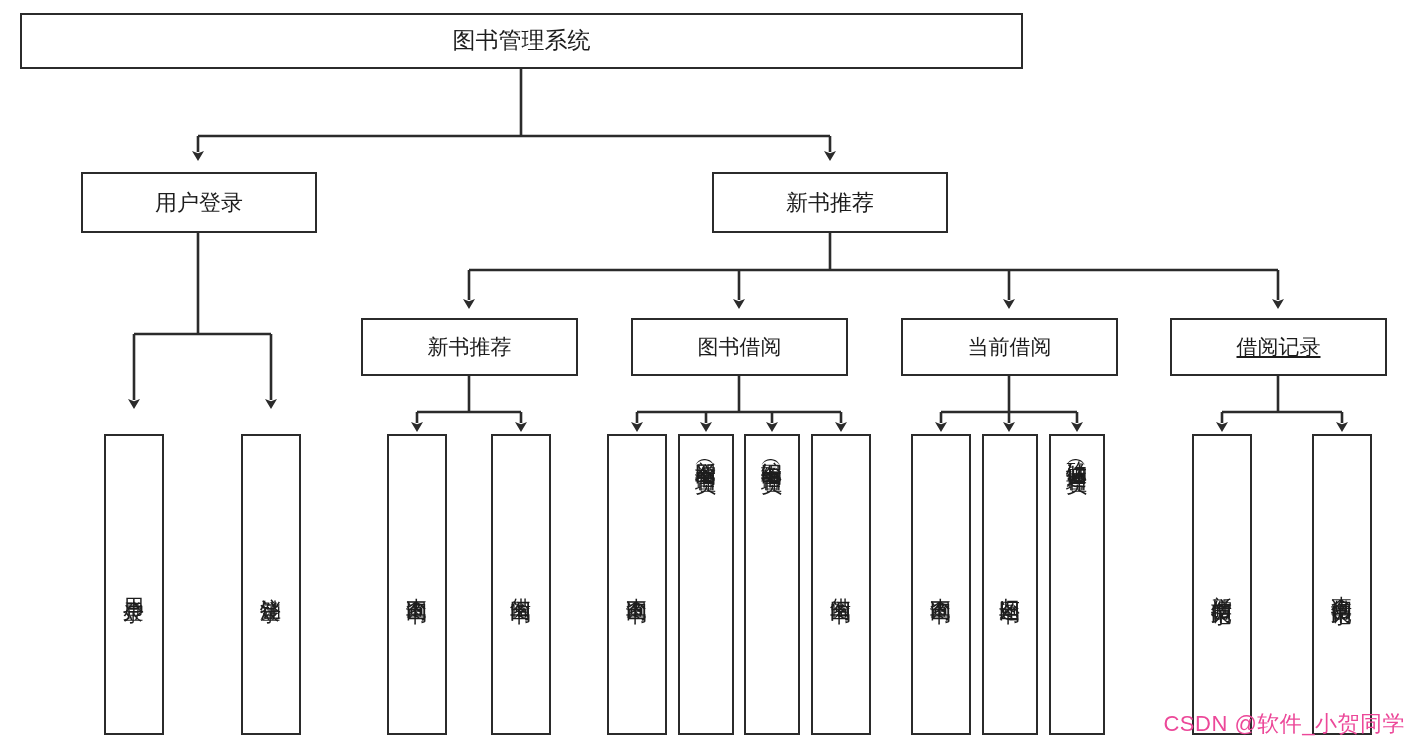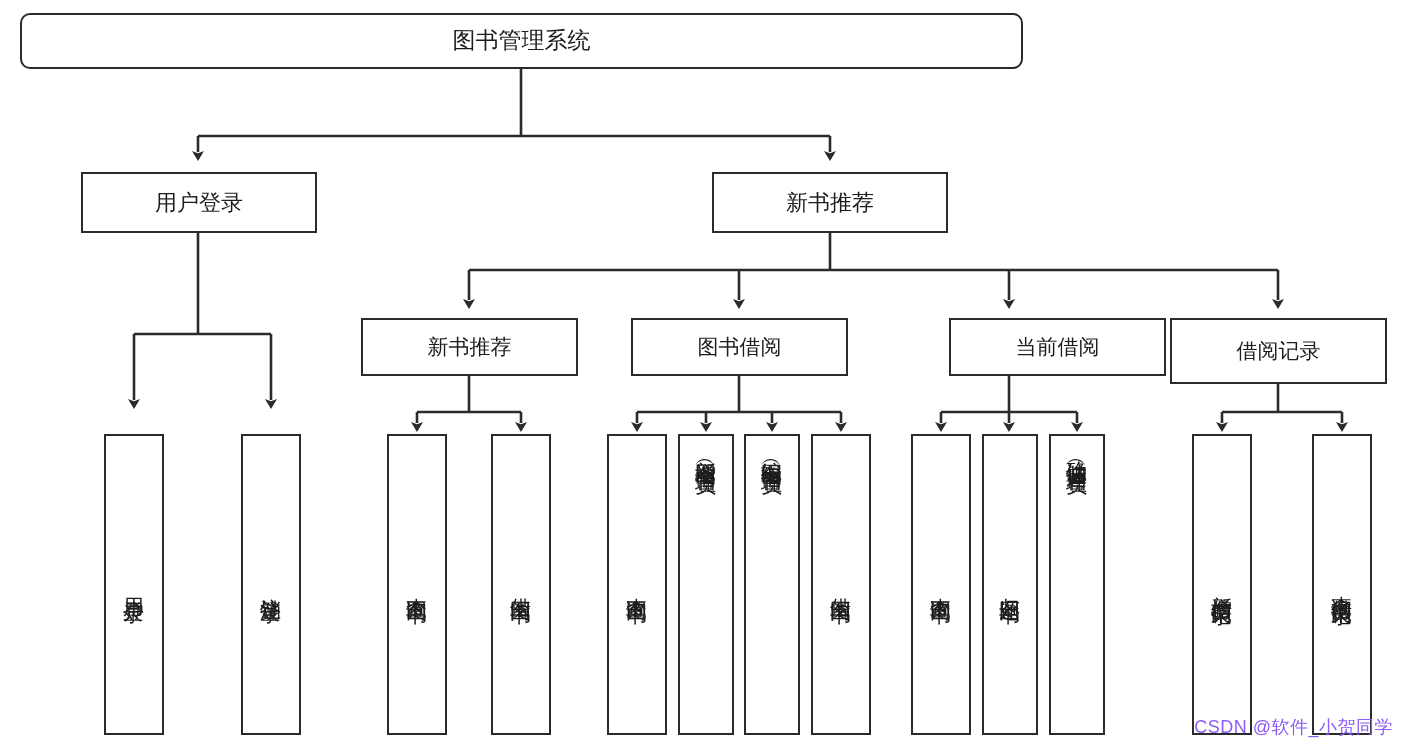--- a/index.html
+++ b/index.html
@@ -34,21 +34,20 @@
     border: 2.4px solid #2b2b2b;
     display: flex;
     align-items: center;
     justify-content: center;
     text-align: center;
     color: #1d1d1d;
     line-height: 1.18;
   }
   .node.root {
     font-size: 23px;
-    border-radius: 10px;
   }
   .node.level2 {
     font-size: 22px;
   }
   .node.level3 {
     font-size: 21px;
     text-align: center;
   }
   .node.leaf {
     font-size: 21px;
@@ -63,24 +62,24 @@
     letter-spacing: 2px;
     white-space: nowrap;
     line-height: 1;
   }
   .leaf.center-v {
     align-items: center;
     padding-top: 0;
   }
   .watermark {
     position: absolute;
-    right: 12px;
+    right: 0;
     bottom: 8px;
-    font-size: 18px;
-    color: #8b5cf6;
+    font-size: 22px;
+    color: #ec4899;
     white-space: nowrap;
     letter-spacing: 0.5px;
   }
 </style>
 </head>
 <body>
 
 <div id="canvas">
 
   <svg class="edges" viewBox="0 0 1405 747" xmlns="http://www.w3.org/2000/svg">
@@ -144,24 +143,24 @@
   <div class="node level2" style="left:712px; top:172px; width:236px; height:61px;">
     <span>新书推荐</span>
   </div>
 
   <div class="node level3" style="left:361px; top:318px; width:217px; height:58px;">
     <span>新书推荐</span>
   </div>
   <div class="node level3" style="left:631px; top:318px; width:217px; height:58px;">
     <span>图书借阅</span>
   </div>
-  <div class="node level3" style="left:901px; top:318px; width:217px; height:58px;margin-left:48px;">
+  <div class="node level3" style="left:901px; top:318px; width:217px; height:58px;">
     <span>当前借阅</span>
   </div>
-  <div class="node level3" style="left:1170px; top:318px; width:217px; height:66px;">
+  <div class="node level3" style="left:1170px; top:318px; width:217px; height:58px;text-decoration:underline;">
     <span>借阅记录</span>
   </div>
 
   <div class="node leaf center-v" style="left:104px; top:434px; width:60px; height:301px;">
     <span class="vtext">用户登录</span>
   </div>
   <div class="node leaf center-v" style="left:241px; top:434px; width:60px; height:301px;">
     <span class="vtext">注销登录</span>
   </div>
 

